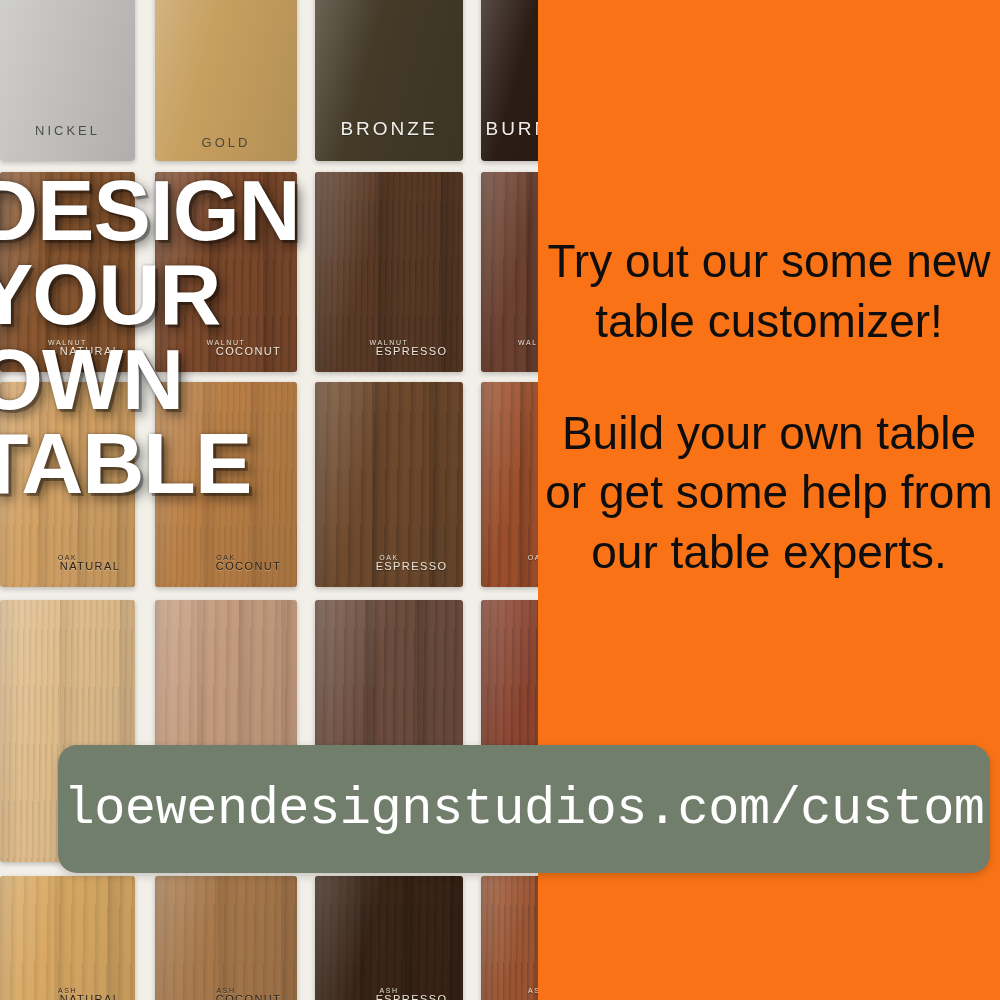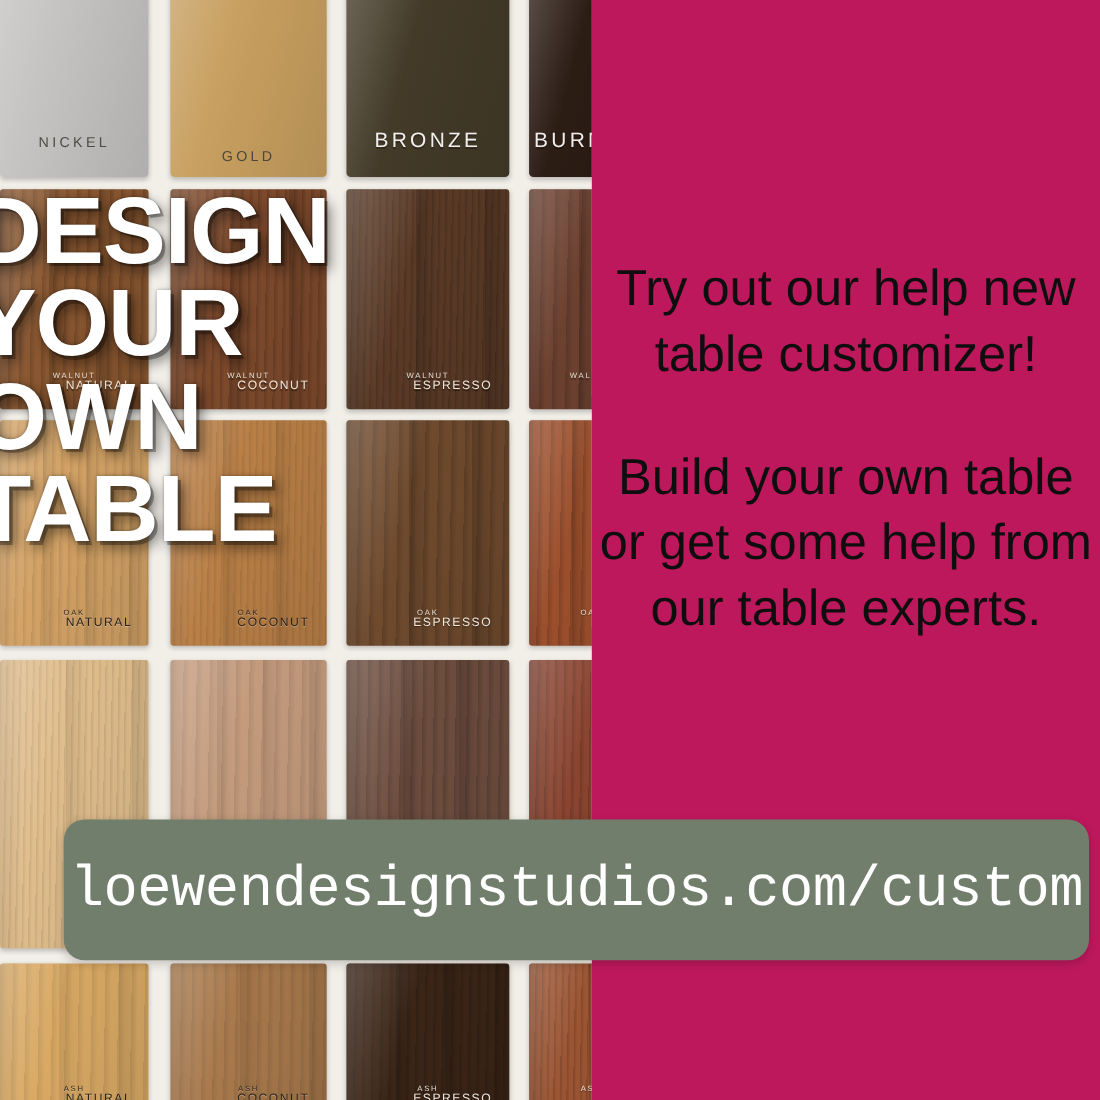--- a/index.html
+++ b/index.html
@@ -1,21 +1,21 @@
 <!DOCTYPE html>
 <html><head>
 <meta charset="utf-8">
 <title>Design Your Own Table — Promo</title>
 <style>
   html,body{margin:0;padding:0;}
   body{
     width:1000px;height:1000px;overflow:hidden;background:#ffffff;
     font-family:"Liberation Sans","DejaVu Sans",sans-serif;
   }
-  #stage{position:relative;width:1000px;height:1000px;background:#be185d;overflow:hidden;}
+  #stage{position:relative;width:1000px;height:1000px;background:#f97316;overflow:hidden;}
 
   
   #photo-panel{
     position:absolute;left:0;top:0;width:538px;height:1000px;
     background:#f2efe9;overflow:hidden;
   }
   .swatch-row{position:absolute;left:0;width:538px;display:flex;}
   .swatch{
     position:relative;flex:0 0 auto;overflow:hidden;
     box-shadow:0 2px 5px rgba(0,0,0,.22);
@@ -236,21 +236,21 @@
     <div id="hero-text">
       <span class="ln">DESIGN</span>
       <span class="ln">YOUR</span>
       <span class="ln">OWN</span>
       <span class="ln">TABLE</span>
     </div>
   </div>
 
   <div id="copy-block">
     <p class="para shift-a">
-      <span class="ln">Try out our help new</span>
+      <span class="ln">Try out our some new</span>
       <span class="ln">table customizer!</span>
     </p>
     <div class="gap"></div>
     <p class="para shift-b">
       <span class="ln">Build your own table</span>
       <span class="ln">or get some help from</span>
       <span class="ln">our table experts.</span>
     </p>
   </div>
 

